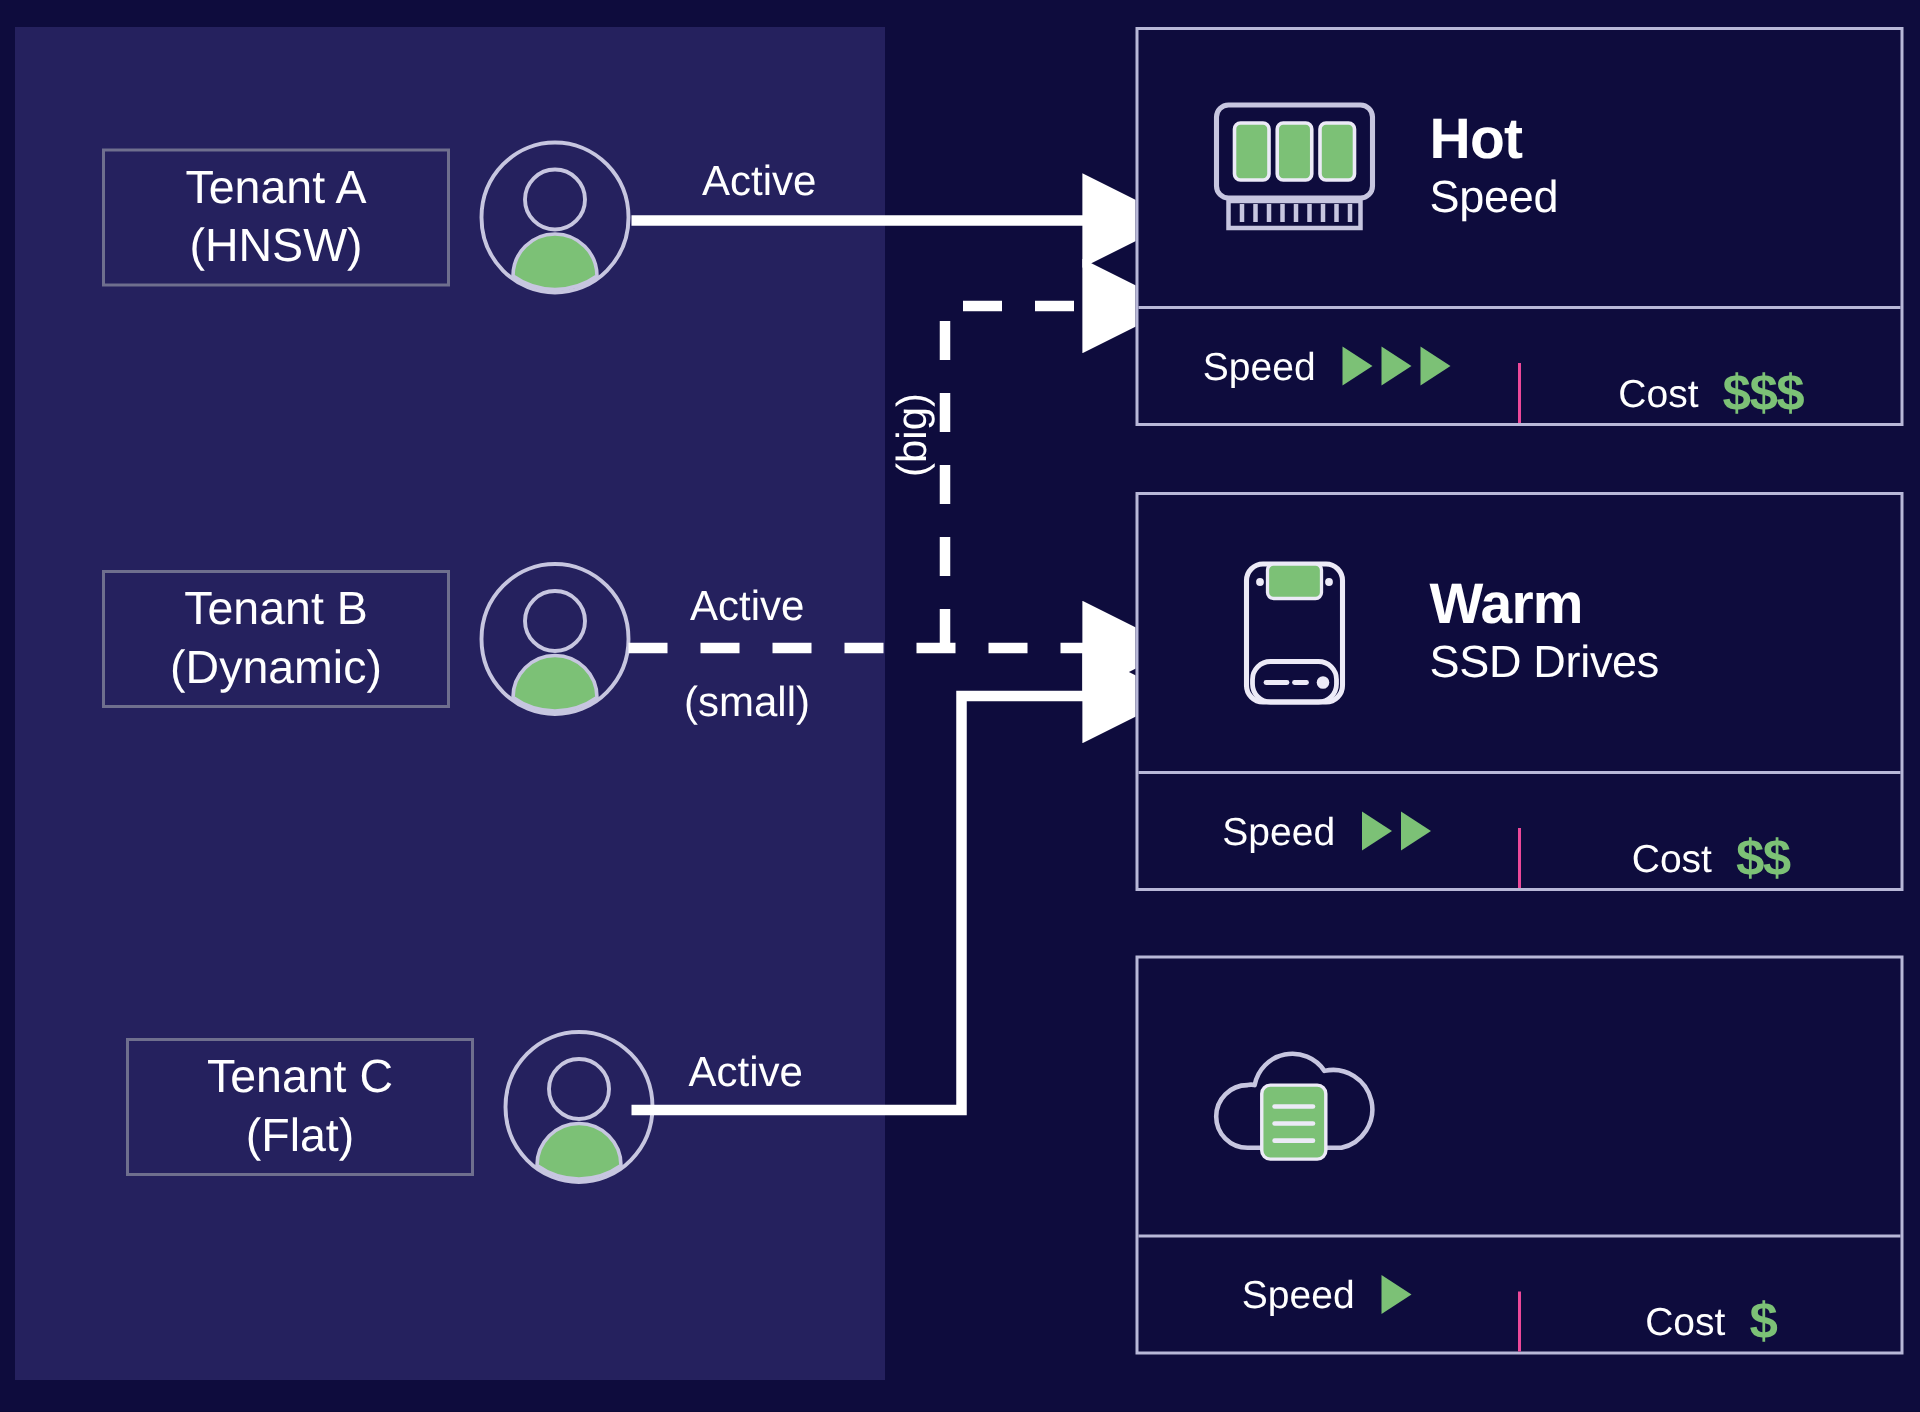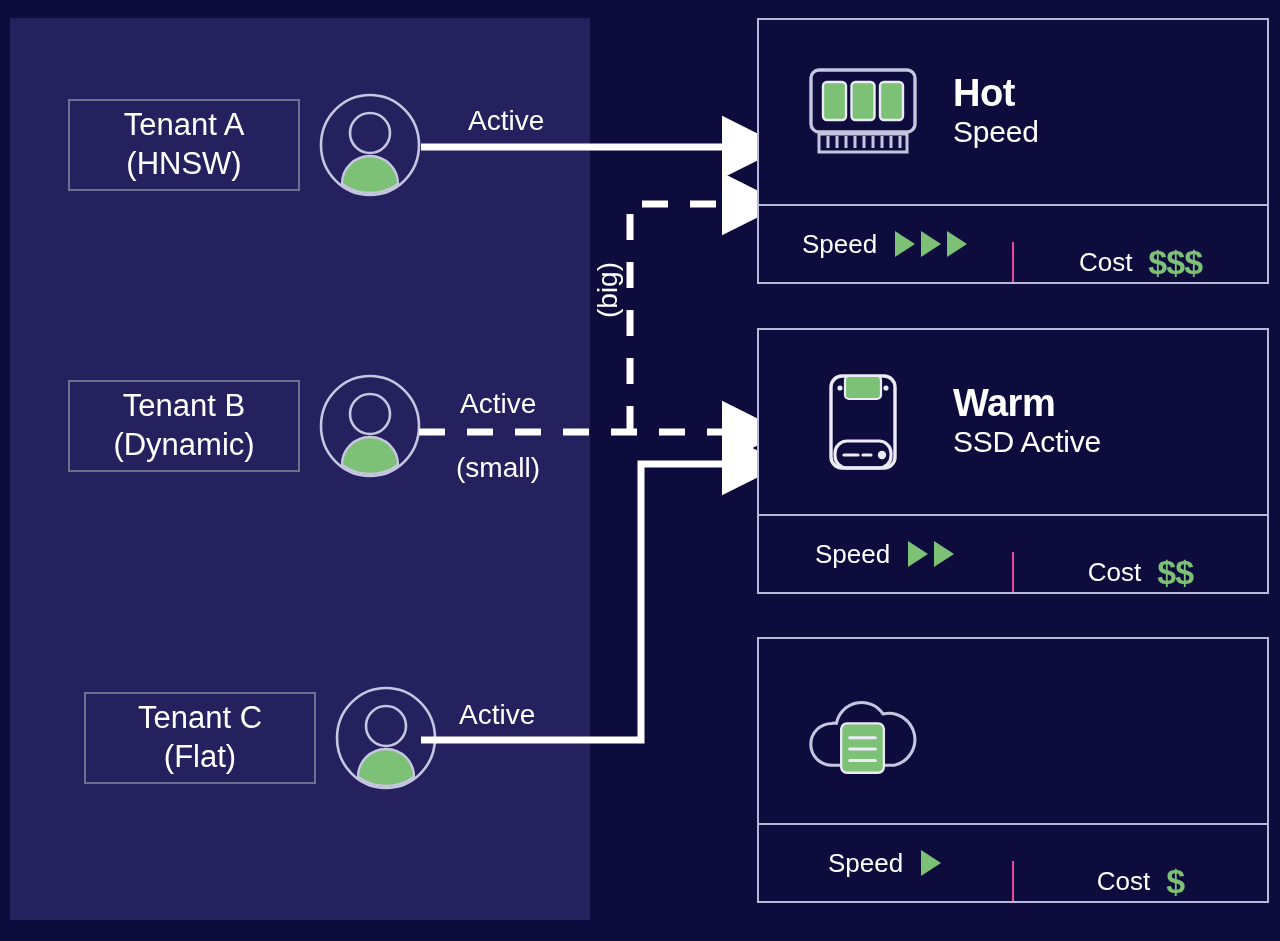--- a/index.html
+++ b/index.html
@@ -269,21 +269,21 @@
           <circle cx="33" cy="16" r="2.6" fill="#eceaf7"></circle>
           <circle cx="79" cy="16" r="2.6" fill="#eceaf7"></circle>
           <rect x="28" y="69" width="56" height="27" rx="12" fill="none" stroke="#eceaf7" stroke-width="3.2"></rect>
           <line x1="37" y1="83" x2="51" y2="83" stroke="#eceaf7" stroke-width="3.2" stroke-linecap="round"></line>
           <line x1="56" y1="83" x2="64" y2="83" stroke="#eceaf7" stroke-width="3.2" stroke-linecap="round"></line>
           <circle cx="75" cy="83" r="4.2" fill="#eceaf7"></circle>
         </svg>
       </div>
       <div class="tier-text">
         <div class="tier-name">Warm</div>
-        <div class="tier-sub">SSD Active</div>
+        <div class="tier-sub">SSD Drives</div>
       </div>
     </div>
     <div class="tier-stats">
       <div class="stat-cell speed">
         <span>Speed</span>
         <span class="chev-group">
           <svg width="24" height="30" viewBox="0 0 24 30">
               <path d="M2,2 L22,15 L2,28 Z" fill="#7cc176"></path>
             </svg>
           <svg width="24" height="30" viewBox="0 0 24 30">

